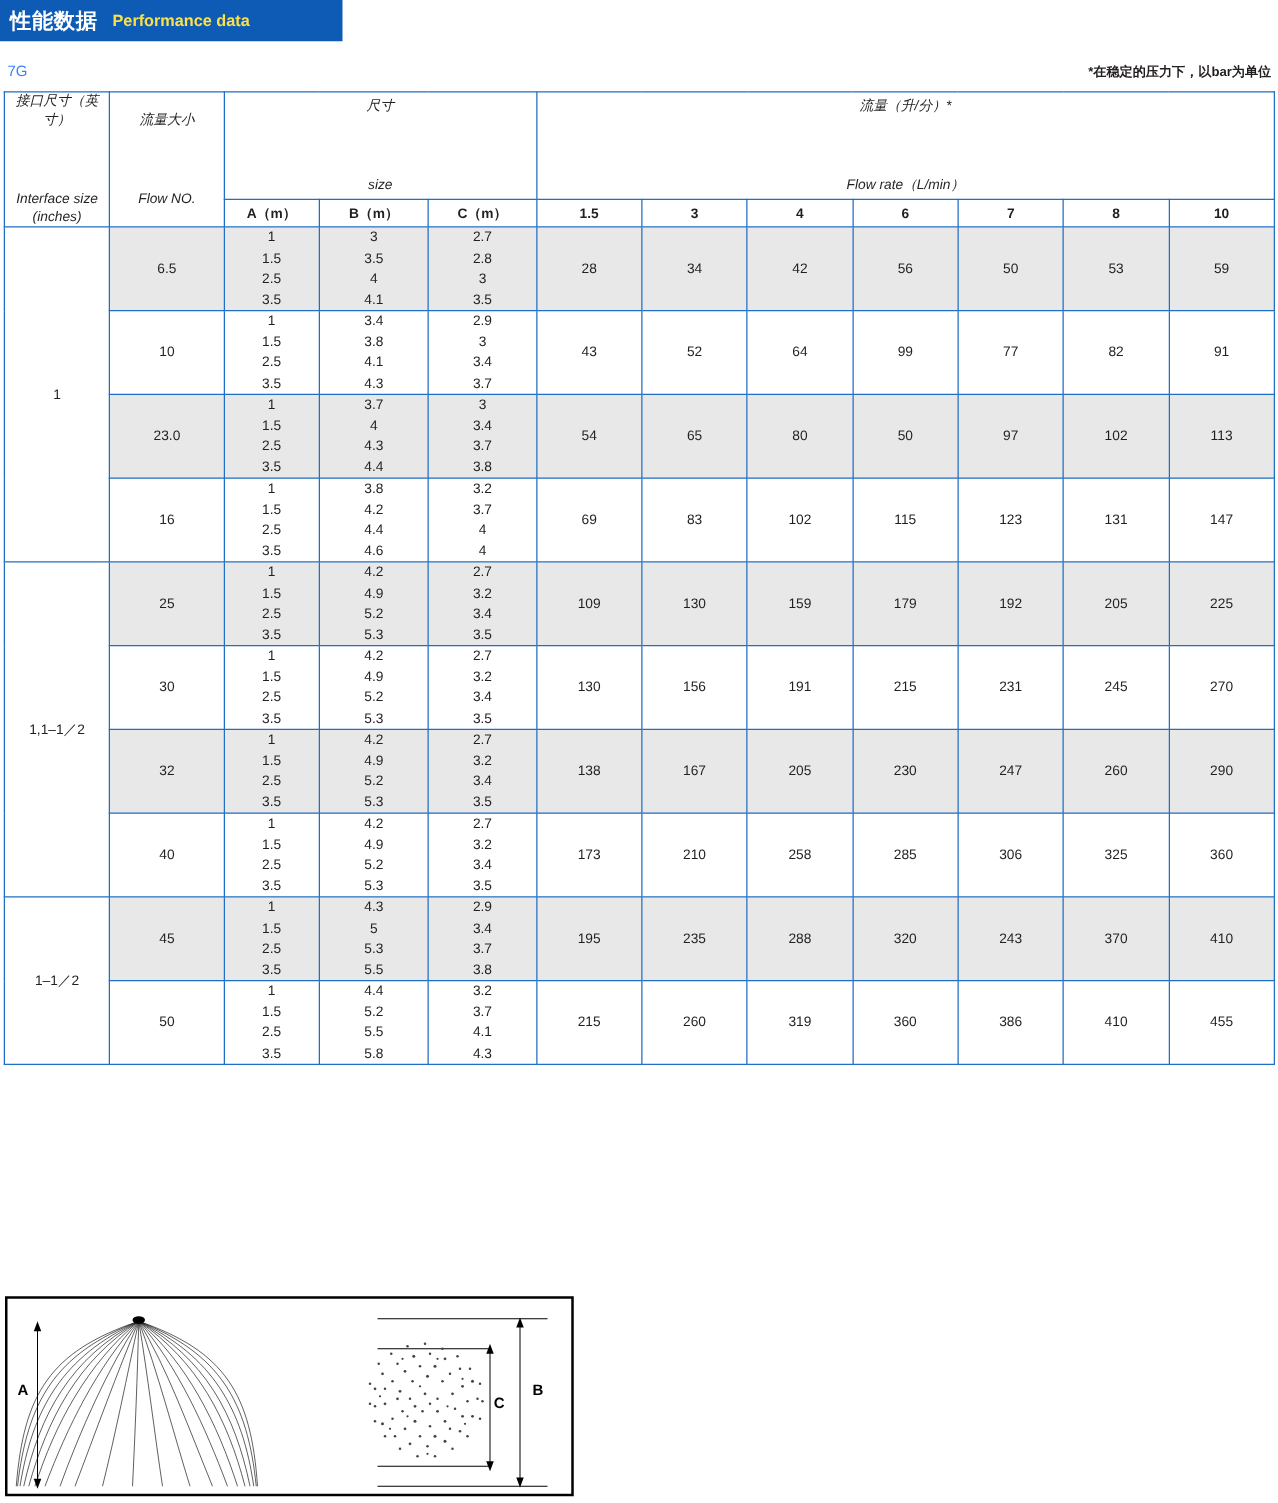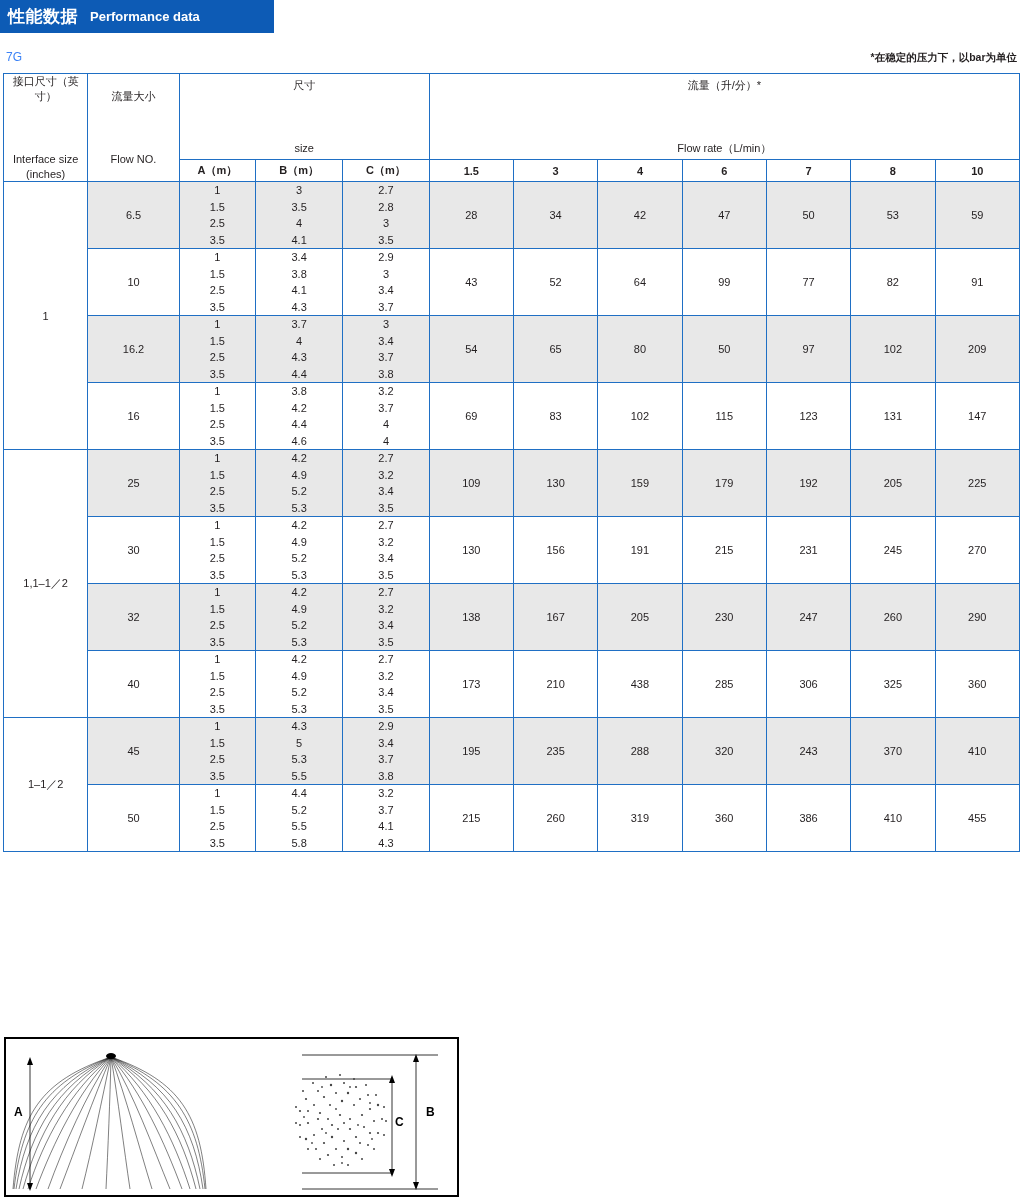--- a/index.html
+++ b/index.html
@@ -26,21 +26,21 @@
     align-items: center;
     padding-left: 8px;
   }
   .banner-cn {
     color: #ffffff;
     font-size: 17px;
     font-weight: bold;
     letter-spacing: 0.5px;
   }
   .banner-en {
-    color: #ffffff;
+    color: #fde047;
     font-size: 13px;
     font-weight: bold;
     margin-left: 12px;
   }
 
   
   .code-label {
     position: absolute;
     left: 6px; top: 50px;
     font-size: 12px;
@@ -71,20 +71,21 @@
     vertical-align: middle;
     font-size: 11px;
     color: #231f20;
     padding: 0;
   }
   .hdr-cell {
     font-size: 11px;
     line-height: 1.35;
     padding: 4px 2px;
     font-weight: normal;
+    font-style: italic;
   }
   .hdr-cell .cn { display: block; }
   .hdr-cell .en { display: block; margin-top: 48px; }
 
   .sub-hdr { height: 22px; font-weight: normal; }
 
   .col-iface { width: 83px; }
   .col-flowno { width: 90px; }
   .col-a { width: 75px; }
   .col-b { width: 86px; }
@@ -213,21 +214,21 @@
             </td>
             <td class="dim">
               <span>2.7</span>
               <span>2.8</span>
               <span>3</span>
               <span>3.5</span>
             </td>
             <td class="rate">28</td>
             <td class="rate">34</td>
             <td class="rate">42</td>
-            <td class="rate">47</td>
+            <td class="rate">56</td>
             <td class="rate">50</td>
             <td class="rate">53</td>
             <td class="rate">59</td>
           </tr>
           <tr class="plain">
             <td class="flowno">10</td>
             <td class="dim">
               <span>1</span>
               <span>1.5</span>
               <span>2.5</span>
@@ -247,21 +248,21 @@
             </td>
             <td class="rate">43</td>
             <td class="rate">52</td>
             <td class="rate">64</td>
             <td class="rate">99</td>
             <td class="rate">77</td>
             <td class="rate">82</td>
             <td class="rate">91</td>
           </tr>
           <tr class="shaded">
-            <td class="flowno">16.2</td>
+            <td class="flowno">23.0</td>
             <td class="dim">
               <span>1</span>
               <span>1.5</span>
               <span>2.5</span>
               <span>3.5</span>
             </td>
             <td class="dim">
               <span>3.7</span>
               <span>4</span>
               <span>4.3</span>
@@ -272,21 +273,21 @@
               <span>3.4</span>
               <span>3.7</span>
               <span>3.8</span>
             </td>
             <td class="rate">54</td>
             <td class="rate">65</td>
             <td class="rate">80</td>
             <td class="rate">50</td>
             <td class="rate">97</td>
             <td class="rate">102</td>
-            <td class="rate">209</td>
+            <td class="rate">113</td>
           </tr>
           <tr class="plain">
             <td class="flowno">16</td>
             <td class="dim">
               <span>1</span>
               <span>1.5</span>
               <span>2.5</span>
               <span>3.5</span>
             </td>
             <td class="dim">
@@ -409,21 +410,21 @@
               <span>5.3</span>
             </td>
             <td class="dim">
               <span>2.7</span>
               <span>3.2</span>
               <span>3.4</span>
               <span>3.5</span>
             </td>
             <td class="rate">173</td>
             <td class="rate">210</td>
-            <td class="rate">438</td>
+            <td class="rate">258</td>
             <td class="rate">285</td>
             <td class="rate">306</td>
             <td class="rate">325</td>
             <td class="rate">360</td>
           </tr>
           <tr class="shaded">
             <td class="iface" rowspan="2">1–1／2</td>
             <td class="flowno">45</td>
             <td class="dim">
               <span>1</span>

